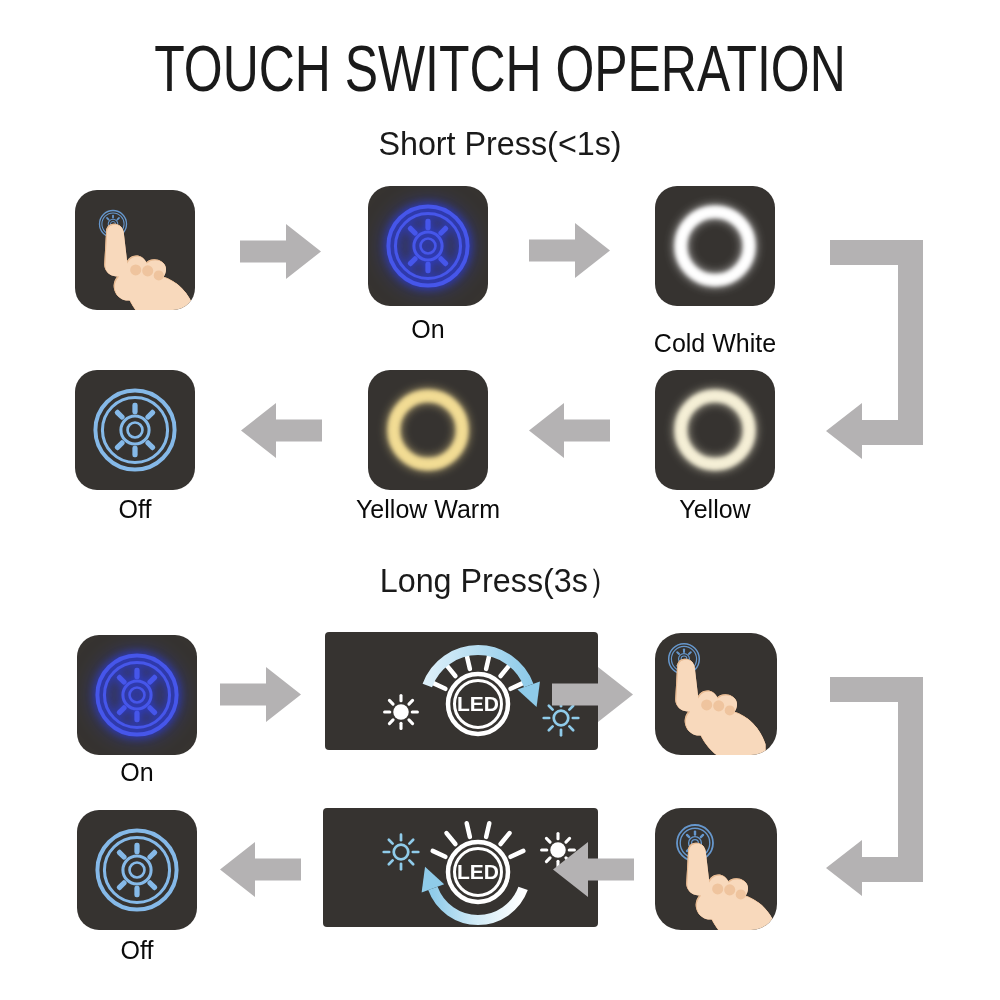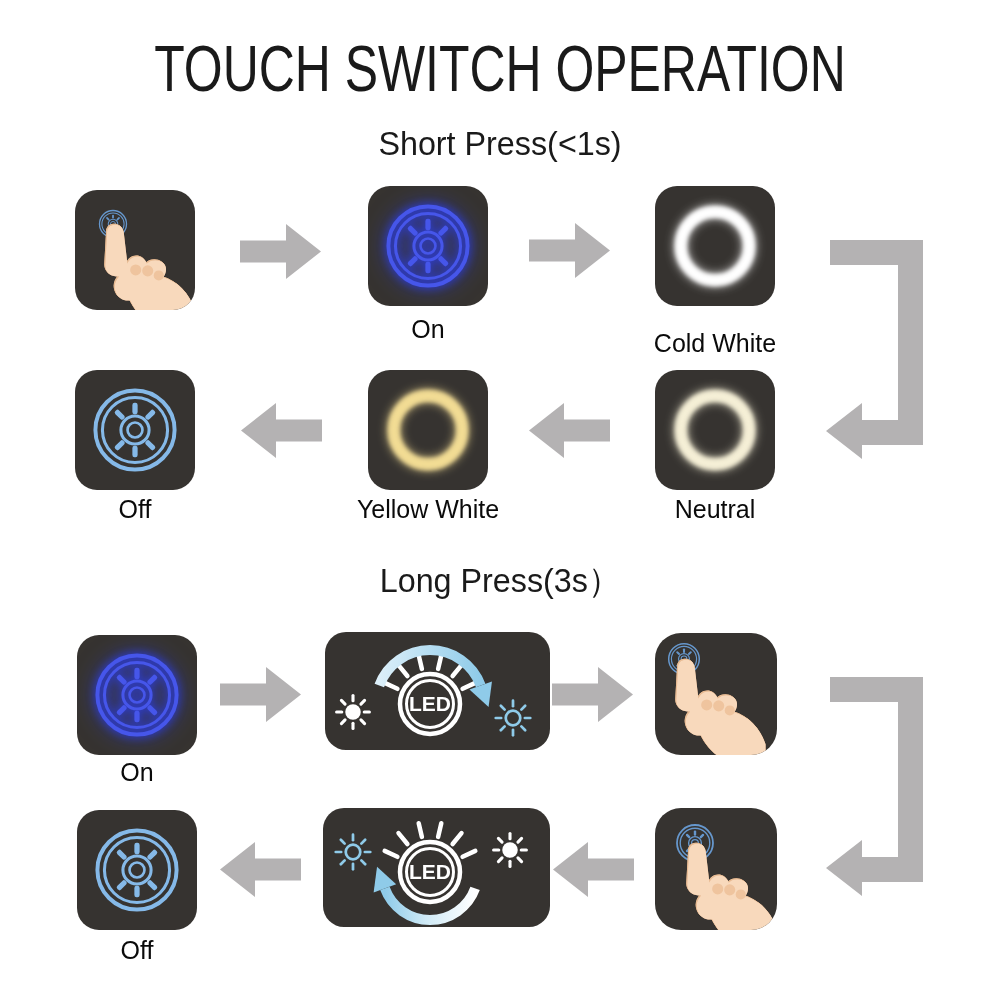--- a/index.html
+++ b/index.html
@@ -10,21 +10,21 @@
          font-size:64px;font-weight:500;letter-spacing:0;transform:scaleX(.78);color:#1a1a1a;white-space:nowrap;}
   .subhead{position:absolute;left:0;width:1000px;text-align:center;font-size:34px;
            font-weight:400;color:#1a1a1a;transform:scaleX(.95);}
   .subhead.short{top:124px;}
   .subhead.long{top:558px;}
 
   .tile{position:absolute;background:var(--tile-dark,#363330);border-radius:22px;
         display:flex;align-items:center;justify-content:center;overflow:hidden;}
   .sq{width:120px;height:120px;}
   .sq-lg{width:122px;height:122px;border-radius:26px;}
-  .panel{border-radius:21px;}
+  .panel{border-radius:4px;padding-left:48px;}
 
   .caption{position:absolute;font-size:25px;color:#0a0a0a;text-align:center;white-space:nowrap;}
 
   .arrow{position:absolute;width:82px;height:57px;color:var(--arrow-gray,#b4b2b3);}
   .arrow svg{width:100%;height:100%;display:block;}
   .arrow.left svg{transform:scaleX(-1);}
 
   .elbow{position:absolute;width:103px;height:222px;color:var(--arrow-gray,#b4b2b3);}
   .elbow svg{width:100%;height:100%;display:block;}
 
@@ -181,34 +181,34 @@
       <svg viewBox="0 0 82 57">
         <use href="#chunky-arrow"></use>
       </svg>
     </div>
 
   <div class="tile sq" style="left:368px;top:370px;">
     <svg class="ring ring-yellow" width="104" height="104" viewBox="0 0 100 100">
         <use href="#ringsym"></use>
       </svg>
   </div>
-  <div class="caption" style="left:348px;top:495px;width:160px;">Yellow White</div>
+  <div class="caption" style="left:348px;top:495px;width:160px;">Yellow Warm</div>
 
   <div class="arrow left" style="left:528px;top:402px;">
       <svg viewBox="0 0 82 57">
         <use href="#chunky-arrow"></use>
       </svg>
     </div>
 
   <div class="tile sq" style="left:655px;top:370px;">
     <svg class="ring ring-neutral" width="104" height="104" viewBox="0 0 100 100">
         <use href="#ringsym"></use>
       </svg>
   </div>
-  <div class="caption" style="left:655px;top:495px;width:120px;">Neutral</div>
+  <div class="caption" style="left:655px;top:495px;width:120px;">Yellow</div>
 
   <div class="subhead long">Long Press(3s）</div>
 
   <div class="tile sq" style="left:77px;top:635px;">
     <svg class="glyph wheel-on" width="88" height="88">
         <use href="#wheel"></use>
       </svg>
   </div>
   <div class="caption" style="left:77px;top:758px;width:120px;">On</div>
 

